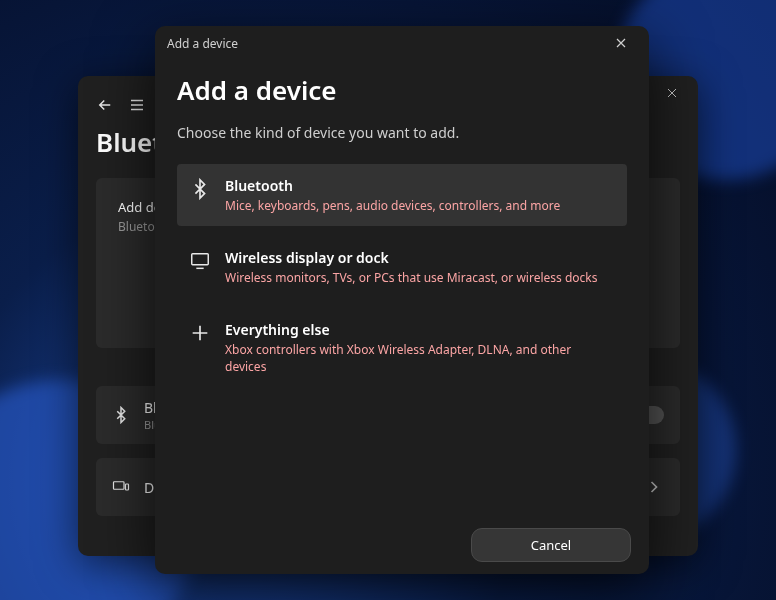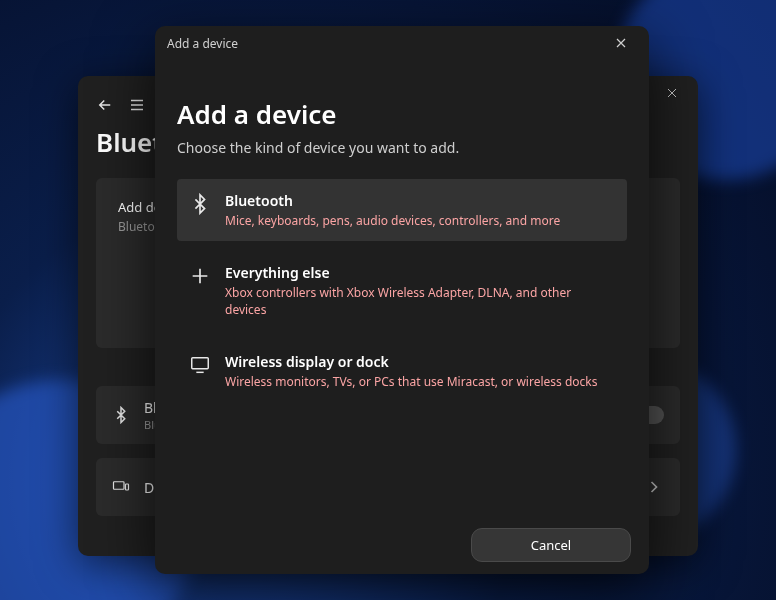--- a/index.html
+++ b/index.html
@@ -82,35 +82,34 @@
   .dialog {
     position: absolute;
     left: 155px; top: 26px;
     width: 494px; height: 548px;
     background: #1e1e1e;
     border-radius: 10px;
     box-shadow: 0 18px 60px rgba(0,0,0,.75);
     color: #fff;
     display:flex; flex-direction:column;
     overflow:hidden;
-    gap:24px;
   }
   .dialog-titlebar {
     height: 34px; display:flex; align-items:center;
     padding: 0 10px 0 12px;
     font-size: 12px; color:#d0d0d0;
   }
   .dialog-close {
     margin-left:auto; width:36px; height:30px;
     display:flex; align-items:center; justify-content:center;
     color:#d0d0d0;
   }
   .dialog-body { padding: 8px 22px 0 22px; flex:1; }
   .dialog-heading { font-size: 26px; font-weight:600; margin-top:4px; }
-  .dialog-sub { font-size: 14px; color:#cfcfcf; margin-top:6px; }
+  .dialog-sub { font-size: 14px; color:#cfcfcf; margin-top:15px; }
 
   .option-list { margin-top: 22px; display:flex; flex-direction:column; gap:10px; }
   .option {
     display:flex; align-items:flex-start; gap:14px;
     padding: 12px 12px;
     border-radius:4px;
   }
   .option.sel { background:#333333; }
   .option .ico { width:22px; height:22px; flex:0 0 22px; color:#e8e8e8; margin-top:2px; }
   .option .ico svg { width:100%; height:100%; }
@@ -230,43 +229,43 @@
             </svg>
         </div>
         <div>
           <div class="ttl">Bluetooth</div>
           <div class="desc">Mice, keyboards, pens, audio devices, controllers, and more</div>
         </div>
       </div>
 
       <div class="option">
         <div class="ico">
-          <svg viewBox="0 0 24 24" fill="none" stroke="currentColor" stroke-width="1.8">
-              <path d="M12 4v16M4 12h16"></path>
-            </svg>
-        </div>
-        <div>
-          <div class="ttl">Everything else</div>
-          <div class="desc">Xbox controllers with Xbox Wireless Adapter, DLNA, and other devices</div>
-        </div>
-      </div>
-
-      <div class="option">
-        <div class="ico">
           <svg viewBox="0 0 24 24" fill="none" stroke="currentColor" stroke-width="1.6">
               <rect x="3" y="4" width="18" height="12" rx="1"></rect>
               <path d="M8 20h8"></path>
             </svg>
         </div>
         <div>
           <div class="ttl">Wireless display or dock</div>
           <div class="desc">Wireless monitors, TVs, or PCs that use Miracast, or wireless docks</div>
         </div>
       </div>
 
+      <div class="option">
+        <div class="ico">
+          <svg viewBox="0 0 24 24" fill="none" stroke="currentColor" stroke-width="1.8">
+              <path d="M12 4v16M4 12h16"></path>
+            </svg>
+        </div>
+        <div>
+          <div class="ttl">Everything else</div>
+          <div class="desc">Xbox controllers with Xbox Wireless Adapter, DLNA, and other devices</div>
+        </div>
+      </div>
+
     </div>
   </div>
   <div class="dialog-footer">
     <div class="cancel-btn">
       <span>Cancel</span>
     </div>
   </div>
 </div>
 
 </body></html>

